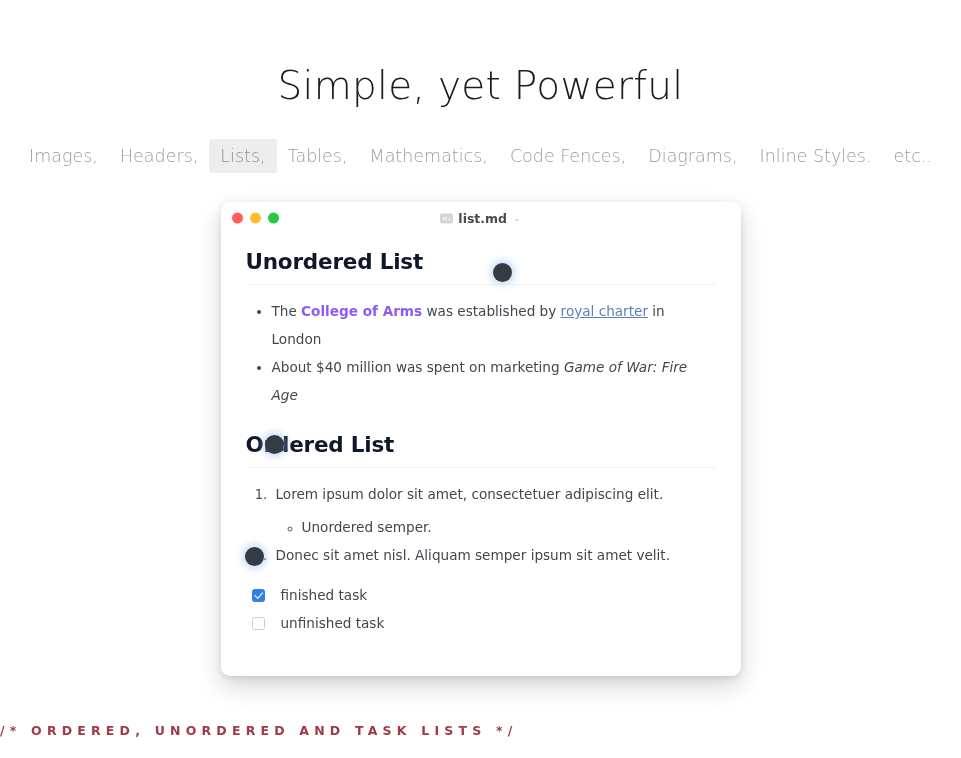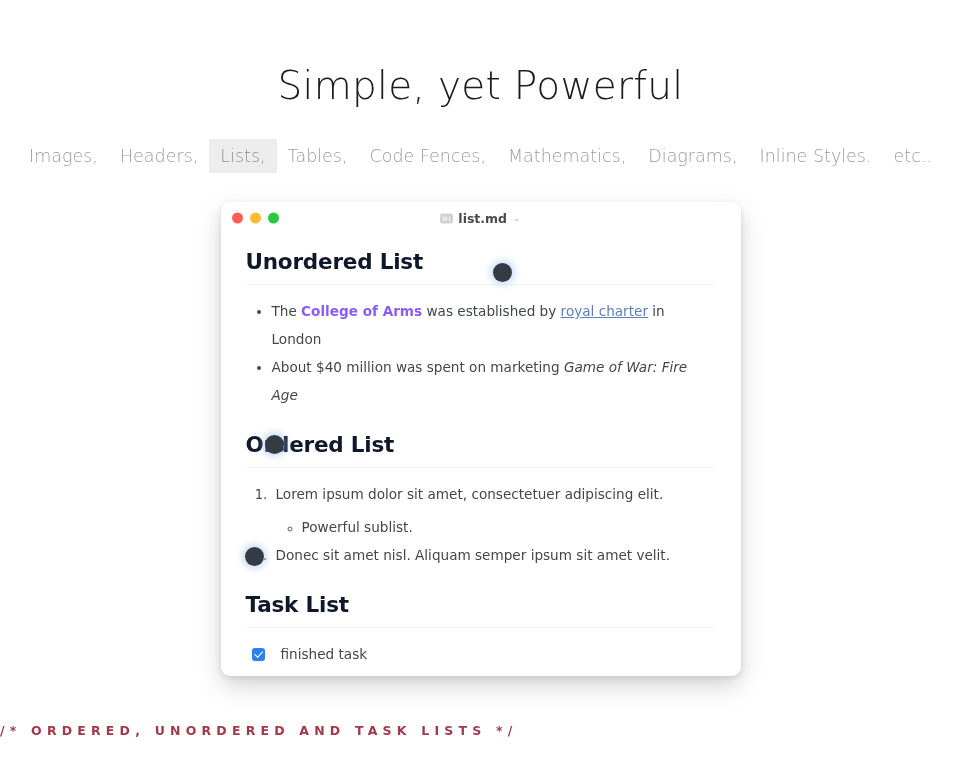--- a/index.html
+++ b/index.html
@@ -244,22 +244,22 @@
 </head>
 <body>
 
 <h1 class="page-title">Simple, yet Powerful</h1>
 
 <div class="tabs">
   <div class="tab">Images,</div>
   <div class="tab">Headers,</div>
   <div class="tab active">Lists,</div>
   <div class="tab">Tables,</div>
+  <div class="tab">Mathematics,</div>
   <div class="tab">Code Fences,</div>
-  <div class="tab">Mathematics,</div>
   <div class="tab">Diagrams,</div>
   <div class="tab">Inline Styles.</div>
   <div class="tab">etc..</div>
 </div>
 
 <div class="window-wrap">
   <div class="window">
 
     <div class="titlebar">
       <div class="traffic">
@@ -280,27 +280,26 @@
       <ul class="md-ul">
         <li><span>The </span><b class="md-bold">College of Arms</b><span> was established by </span><a class="md-link" href="#">royal charter</a><span> in London</span></li>
         <li><span>About $40 million was spent on marketing </span><i class="md-ital">Game of War: Fire Age</i></li>
       </ul>
 
       <h2 class="md-h second">Ordered List</h2>
       <ol class="md-ol">
         <li>
           <span>Lorem ipsum dolor sit amet, consectetuer adipiscing elit.</span>
           <ul class="sub-ul">
-            <li>Powerful sublist.</li>
+            <li>Unordered semper.</li>
           </ul>
         </li>
         <li>Donec sit amet nisl. Aliquam semper ipsum sit amet velit.</li>
       </ol>
 
-      <h2 class="md-h second">Task List</h2>
       <ul class="task-list">
         <li>
           <span class="cbox checked"></span>
           <span>finished task</span>
         </li>
         <li>
           <span class="cbox unchecked"></span>
           <span>unfinished task</span>
         </li>
       </ul>

